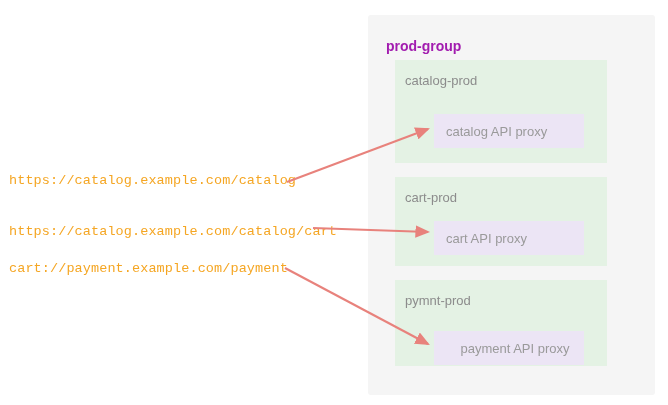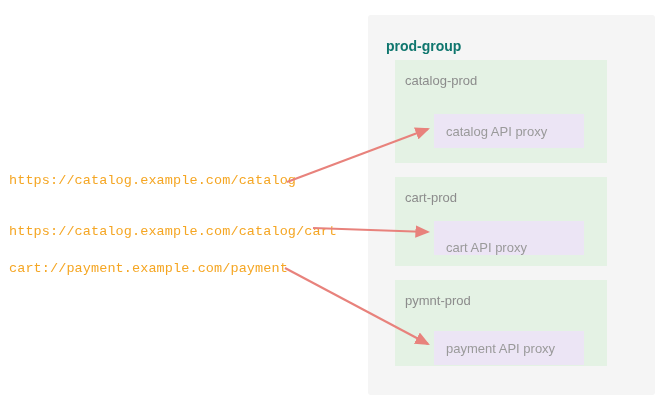--- a/index.html
+++ b/index.html
@@ -55,21 +55,21 @@
     height: 380px;
     background: #f5f5f5;
     border-radius: 3px;
   }
   #group-title {
     position: absolute;
     left: 18px;
     top: 23px;
     font-size: 14px;
     font-weight: bold;
-    color: #0f766e;
+    color: #a21caf;
     white-space: nowrap;
   }
 
   .env-box {
     position: absolute;
     left: 27px;
     width: 212px;
     background: #e4f2e4;
   }
   #env-box-0 { top: 45px;  height: 103px; }
@@ -88,22 +88,22 @@
   .proxy-box {
     position: absolute;
     left: 39px;
     width: 150px;
     height: 34px;
     background: #ece5f5;
     display: flex;
     align-items: center;
   }
   #env-box-0 .proxy-box { top: 54px; }
-  #env-box-1 .proxy-box { top: 44px; align-items: flex-end; }
-  #env-box-2 .proxy-box { top: 51px; }
+  #env-box-1 .proxy-box { top: 44px; }
+  #env-box-2 .proxy-box { top: 51px; justify-content: center; }
 
   .proxy-label {
     padding-left: 12px;
     font-size: 13px;
     color: #9a9a9a;
     white-space: nowrap;
   }
 
   
   #arrow-layer {

